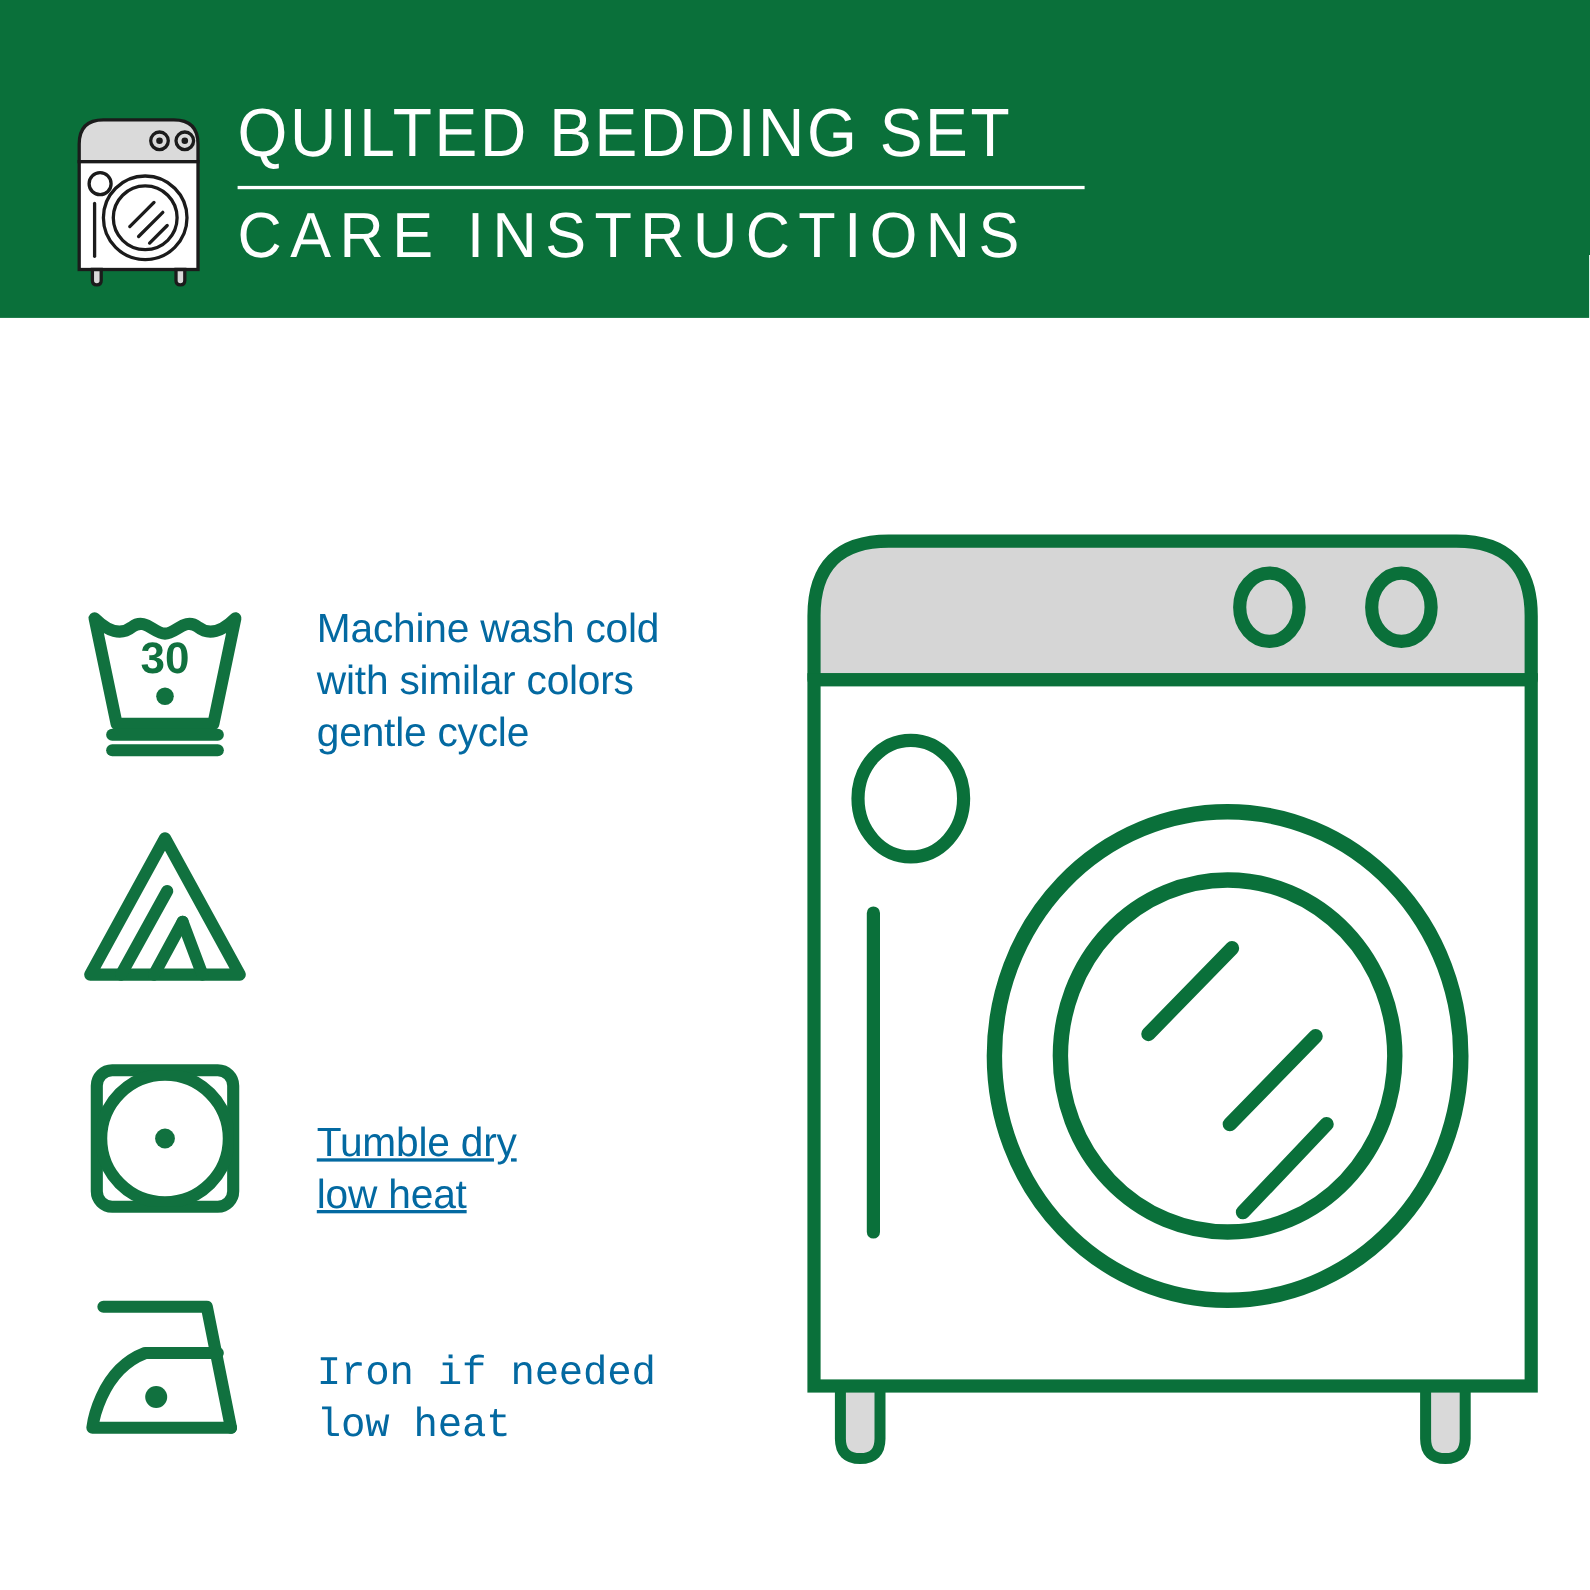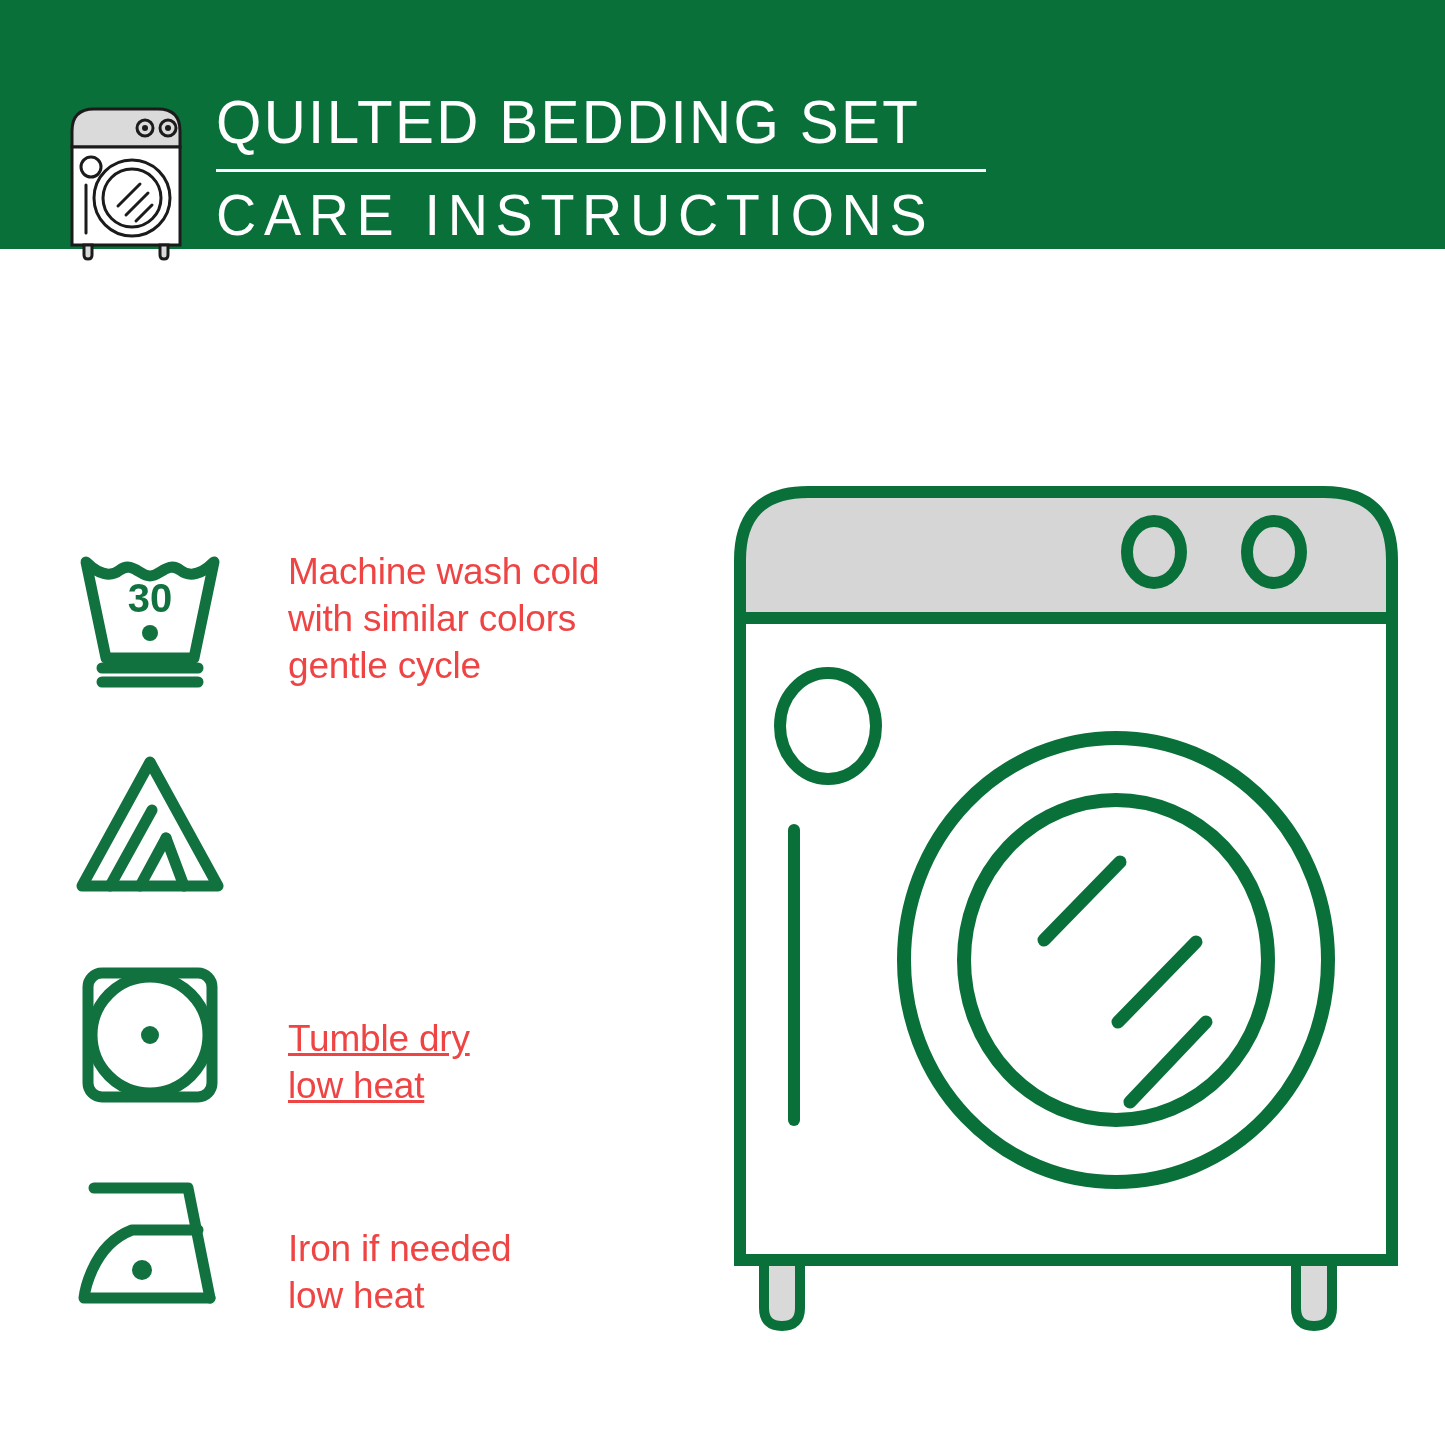--- a/index.html
+++ b/index.html
@@ -17,21 +17,21 @@
     background: #ffffff;
     overflow: hidden;
   }
 
   
   .header-band {
     position: absolute;
     left: 0;
     top: 0;
     width: 1445px;
-    height: 249px;
+    height: 289px;
     background: #0a703a;
   }
   .header-inner {
     position: absolute;
     left: 62px;
     top: 95px;
     display: flex;
     align-items: flex-start;
   }
   .header-logo {
@@ -90,32 +90,32 @@
   .care-symbol {
     width: 160px;
     height: 150px;
     flex: 0 0 auto;
   }
   .care-symbol svg {
     display: block;
   }
   .care-text {
     margin-left: 58px;
-    color: #ef4444;
+    color: #0369a1;
     font-family: "Liberation Sans", sans-serif;
     font-size: 37px;
     font-weight: 400;
     line-height: 1.27;
     letter-spacing: -0.2px;
     white-space: pre-line;
   }
   .row-1 .care-text { margin-top: 22px; }
   .row-2 .care-text { margin-top: 47px; }
   .row-3 .care-text { margin-top: 40px; text-decoration: underline; }
-  .row-4 .care-text { margin-top: 50px; }
+  .row-4 .care-text { margin-top: 50px; font-family: Liberation Mono, monospace; }
 
   .row-2 .care-symbol { margin-top: 14px; }
   .row-3 .care-symbol { margin-top: 5px; }
   .row-4 .care-symbol { margin-top: 18px; }
 
   
   .machine {
     position: absolute;
     left: 726px;
     top: 470px;

